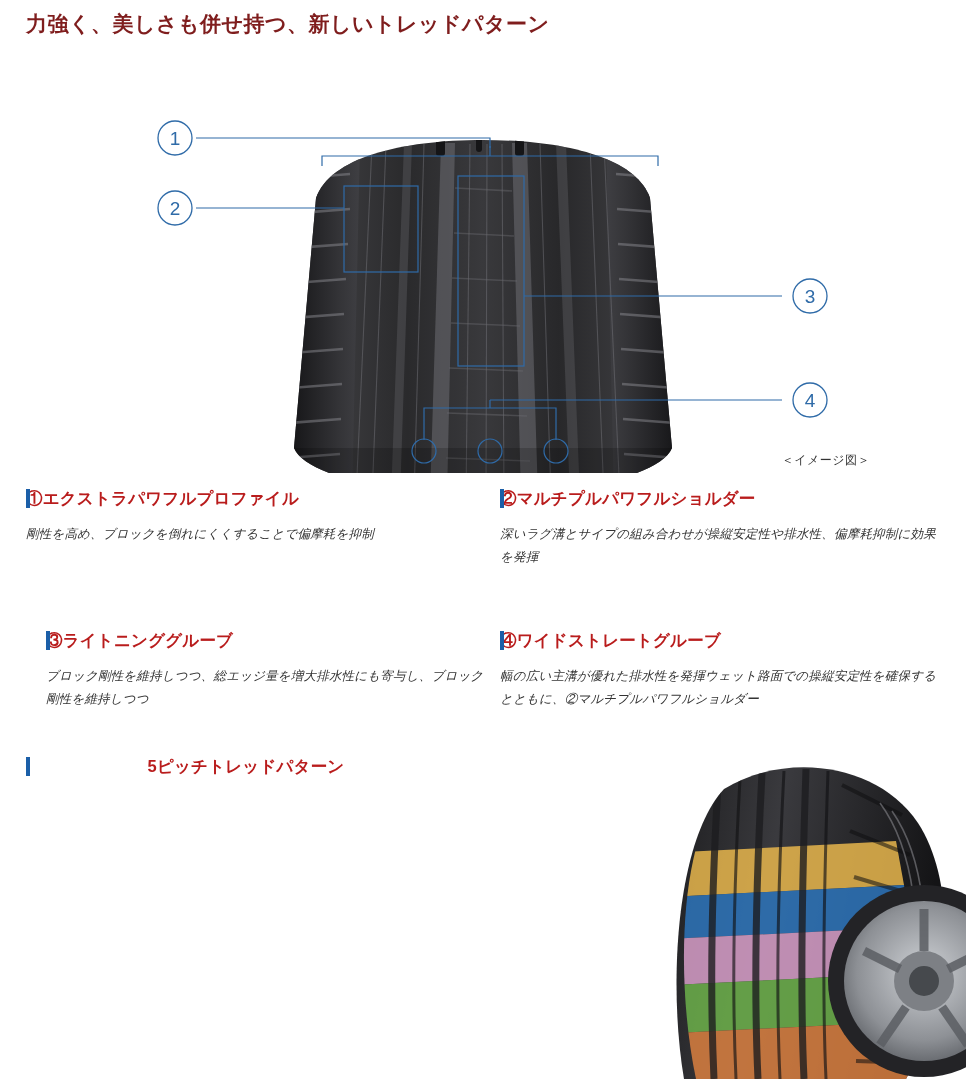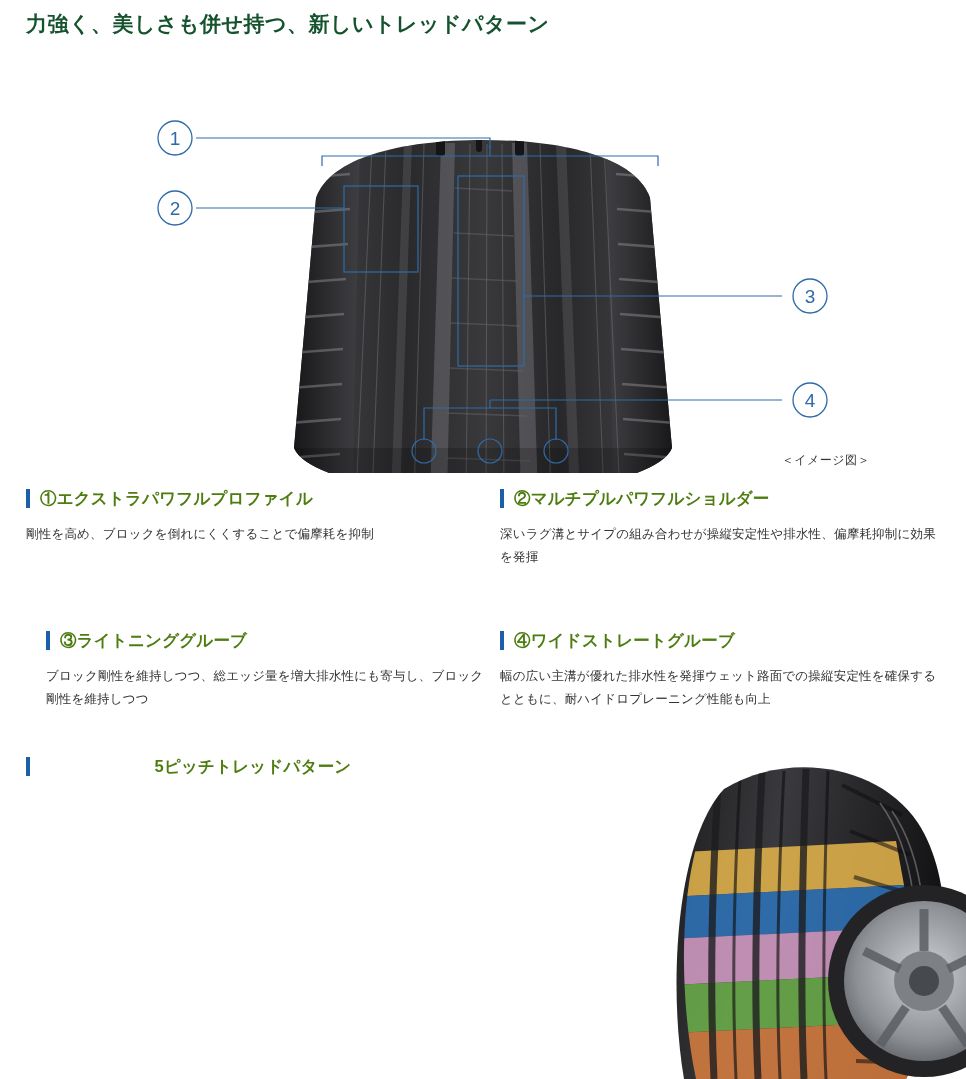--- a/index.html
+++ b/index.html
@@ -11,21 +11,21 @@
     color: #231f20;
     overflow: hidden;
   }
   .page { position: relative; width: 966px; height: 1079px; }
 
   .page-title {
     position: absolute;
     left: 26px; top: 10px;
     font-size: 21px;
     font-weight: bold;
-    color: #14532d;
+    color: #7f1d1d;
     letter-spacing: 0.5px;
   }
 
   
   .diagram {
     position: absolute;
     left: 0; top: 48px;
     width: 966px; height: 425px;
   }
   .diagram svg { display: block; }
@@ -46,38 +46,38 @@
     width: 966px;
   }
   .col-left  { position: absolute; left: 26px;  width: 440px; }
   .col-right { position: absolute; left: 500px; width: 448px; }
 
   .feat { margin-bottom: 10px; }
   .feat-head {
     position: relative;
     font-size: 16.5px;
     font-weight: bold;
-    color: #4d7c0f;
-    padding-left: 14px;
+    color: #b91c1c;
     line-height: 24px;
     letter-spacing: 0.2px;
   }
   .feat-head::before {
     content: "";
     position: absolute;
     left: 0; top: 3px;
     width: 4px; height: 19px;
     background: #1b5fa8;
   }
   .feat-body {
     margin-top: 13px;
     font-size: 12.5px;
     line-height: 1.85;
     color: #333333;
     letter-spacing: 0.2px;
+    font-style: italic;
   }
 
   .r1 { top: 0; }
 
   
   .tire-photo {
     position: absolute;
     left: 666px; top: 745px;
     width: 300px; height: 334px;
     overflow: hidden;
@@ -236,21 +236,21 @@
       </div>
     </div>
 
     <div class="col-right">
       <div class="feat" style="position:absolute; top:0; width:448px;">
         <div class="feat-head">②マルチプルパワフルショルダー</div>
         <div class="feat-body">深いラグ溝とサイプの組み合わせが操縦安定性や排水性、偏摩耗抑制に効果を発揮</div>
       </div>
       <div class="feat" style="position:absolute; top:142px; width:448px;">
         <div class="feat-head">④ワイドストレートグルーブ</div>
-        <div class="feat-body">幅の広い主溝が優れた排水性を発揮ウェット路面での操縦安定性を確保するとともに、耐ハイドロプレーニング性能も向上</div>
+        <div class="feat-body">幅の広い主溝が優れた排水性を発揮ウェット路面での操縦安定性を確保するとともに、②マルチプルパワフルショルダー</div>
       </div>
     </div>
   </div>
 
   <div class="tire-photo">
     <svg width="300" height="334" viewBox="0 0 300 334" xmlns="http://www.w3.org/2000/svg">
       <defs>
         <linearGradient id="tg2" x1="0" y1="0" x2="1" y2="0.2">
           <stop offset="0" stop-color="#1e1e20"></stop>
           <stop offset="0.4" stop-color="#3a3a3e"></stop>

